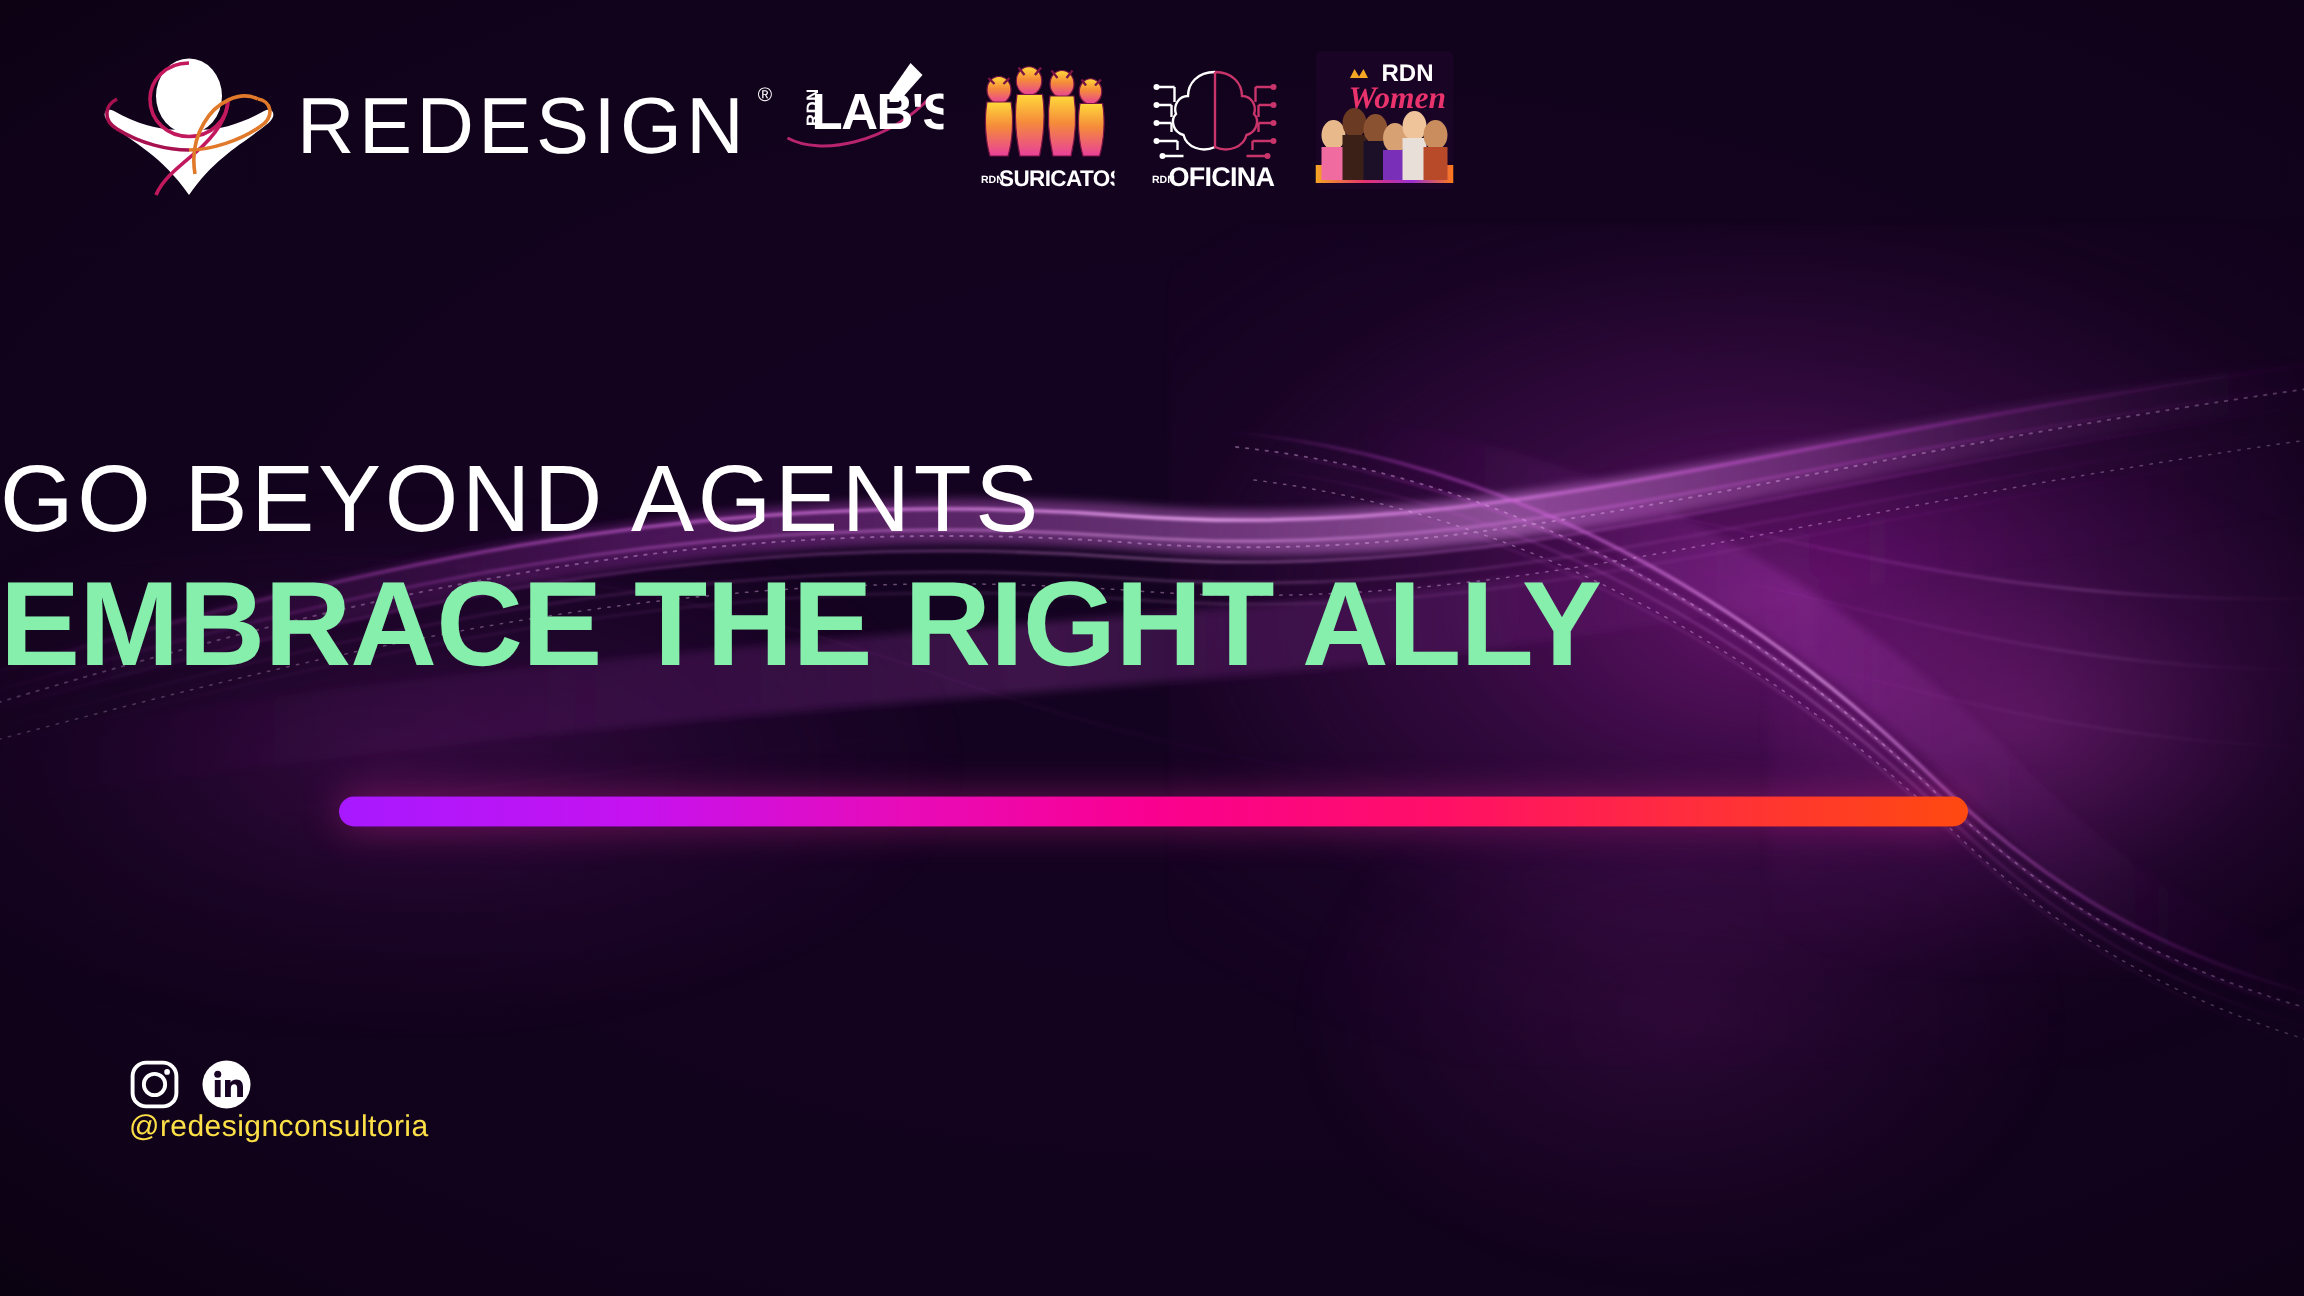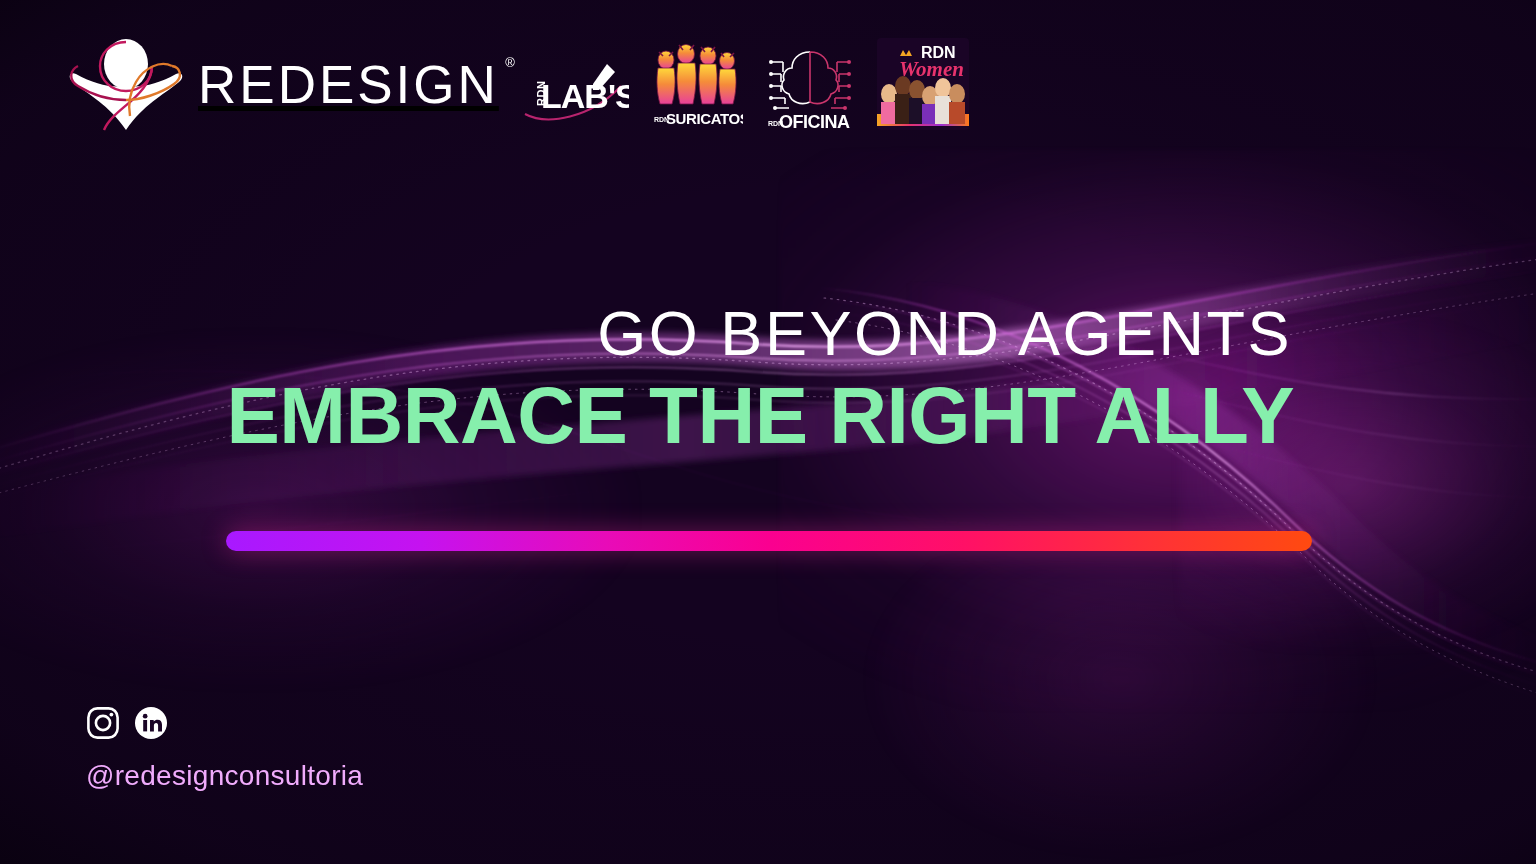--- a/index.html
+++ b/index.html
@@ -66,21 +66,21 @@
     background:radial-gradient(ellipse at 55% 48%,
         rgba(20,3,32,0) 35%,
         rgba(12,2,20,0.55) 85%,
         rgba(8,1,14,0.85) 100%);
   }
   svg.waves { position:absolute; inset:0; width:1536px; height:864px; }
 
   
   .logo-strip {
     position:absolute; left:64px; top:34px;
-    display:flex; align-items:flex-end; gap:0px;text-decoration:underline;
+    display:flex; align-items:flex-start; gap:0px;
   }
   .brand-logo { display:flex; align-items:center; gap:10px; }
   .brand-mark { width:124px; height:100px; }
   .brand-word {
     position:relative;
     font-size:53px; letter-spacing:3px;
     color:#ffffff; font-weight:400;
     line-height:1;
   }
   .brand-word .reg {
@@ -90,21 +90,20 @@
 
   .sub-logo { position:relative; margin-left:22px; }
   .sub-labs  { width:108px; height:74px; }
   .sub-suri  { width:92px;  height:96px; }
   .sub-ofi   { width:90px;  height:92px; }
   .sub-women { width:92px;  height:92px; }
 
   
   .headline-wrap {
     position:absolute; left:0; top:300px; width:1310px;
-    text-align:right;
   }
   .kicker {
     font-size:63px; font-weight:300; letter-spacing:2.5px;
     color:#ffffff; line-height:1.05;
     padding-right:18px;
   }
   .headline {
     margin-top:8px;
     font-size:80px; font-weight:bold; letter-spacing:-0.5px;
     color:#86efac; line-height:1.05;
@@ -118,23 +117,23 @@
        #a819ff 0%, #c512f0 18%, #e80bb8 35%,
        #fa0090 50%, #ff1066 68%, #ff2f3a 84%, #ff4a10 100%);
     box-shadow:0 0 26px rgba(225,40,150,0.45);
   }
 
   
   .social-block { position:absolute; left:86px; top:706px; }
   .social-icons { display:flex; align-items:center; gap:14px; }
   .ig-icon, .li-icon { width:34px; height:34px; display:block; }
   .handle {
-    margin-top:20px;
-    font-size:28px; font-weight:300; letter-spacing:0.3px;
-    color:#f0abfc;
+    margin-top:0;
+    font-size:20px; font-weight:300; letter-spacing:0.3px;
+    color:#fde047;
   }
 </style>
 </head>
 <body>
 
 <div id="slide">
 
   <div class="bg-layer">
     <div class="glow-a"></div>
     <div class="glow-b"></div>

